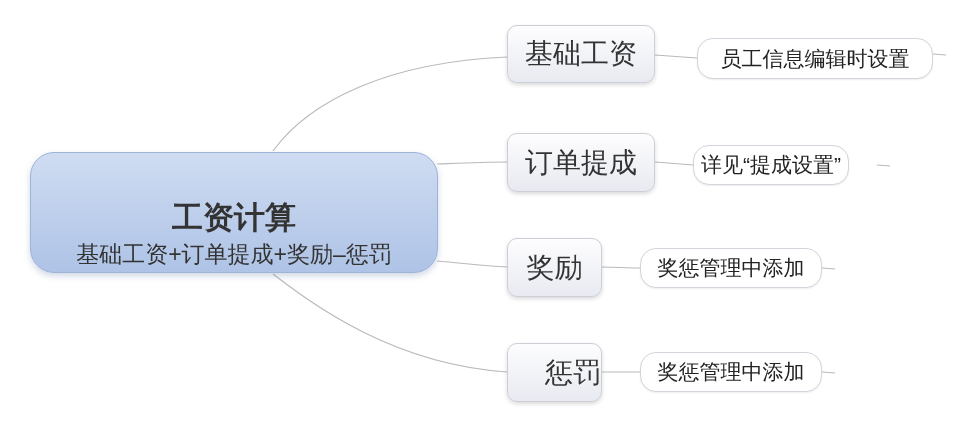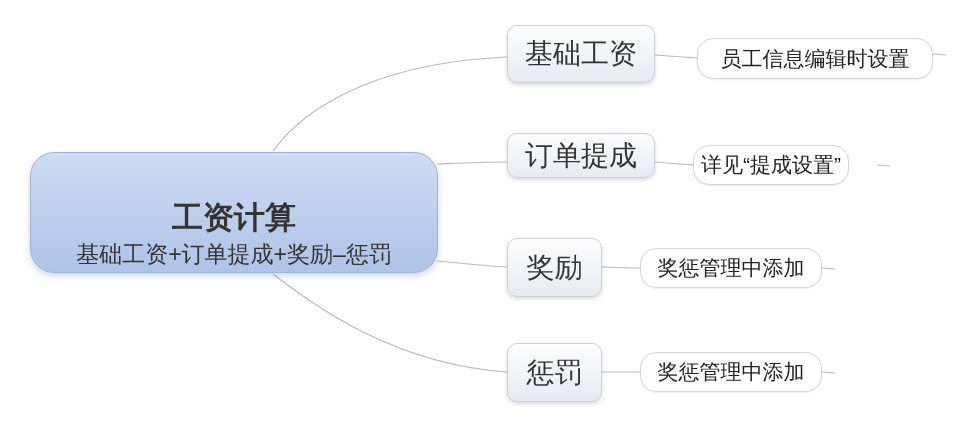--- a/index.html
+++ b/index.html
@@ -24,23 +24,23 @@
   .root-title{font-size:31px;font-weight:bold;color:var(--text,#333333);line-height:1.1;margin-top:44px;}
   .root-subtitle{font-size:23px;color:var(--text,#333333);line-height:1.1;}
   .branch{
     border-radius:10px;
     background:linear-gradient(to bottom,var(--branch-gradient-top,#fdfdfe),var(--branch-gradient-bottom,#e8eaf1));
     border:1px solid var(--branch-border,#cdced6);
     box-shadow:0 2px 4px rgba(0,0,0,.15);
     font-size:28px;font-weight:normal;color:var(--text,#333333);
   }
   .b1{left:507px;top:25px;width:148px;height:58px;}
-  .b2{left:507px;top:133px;width:148px;height:45px;}
+  .b2{left:507px;top:133px;width:148px;height:59px;}
   .b3{left:507px;top:238px;width:95px;height:59px;}
-  .b4{left:507px;top:343px;width:95px;height:59px;}
+  .b4{left:507px;top:343px;width:95px;height:59px;justify-content:flex-end;}
   .note{
     border-radius:16px;
     background:var(--note-background,#ffffff);
     border:1px solid var(--note-border,#d4d5dc);
     box-shadow:0 1px 2px rgba(0,0,0,.07);
     font-size:21px;color:#222222;font-weight:normal;
   }
   .n1{left:697px;top:38px;width:236px;height:41px;}
   .n2{left:693px;top:145px;width:156px;height:40px;}
   .n3{left:640px;top:248px;width:182px;height:40px;}

